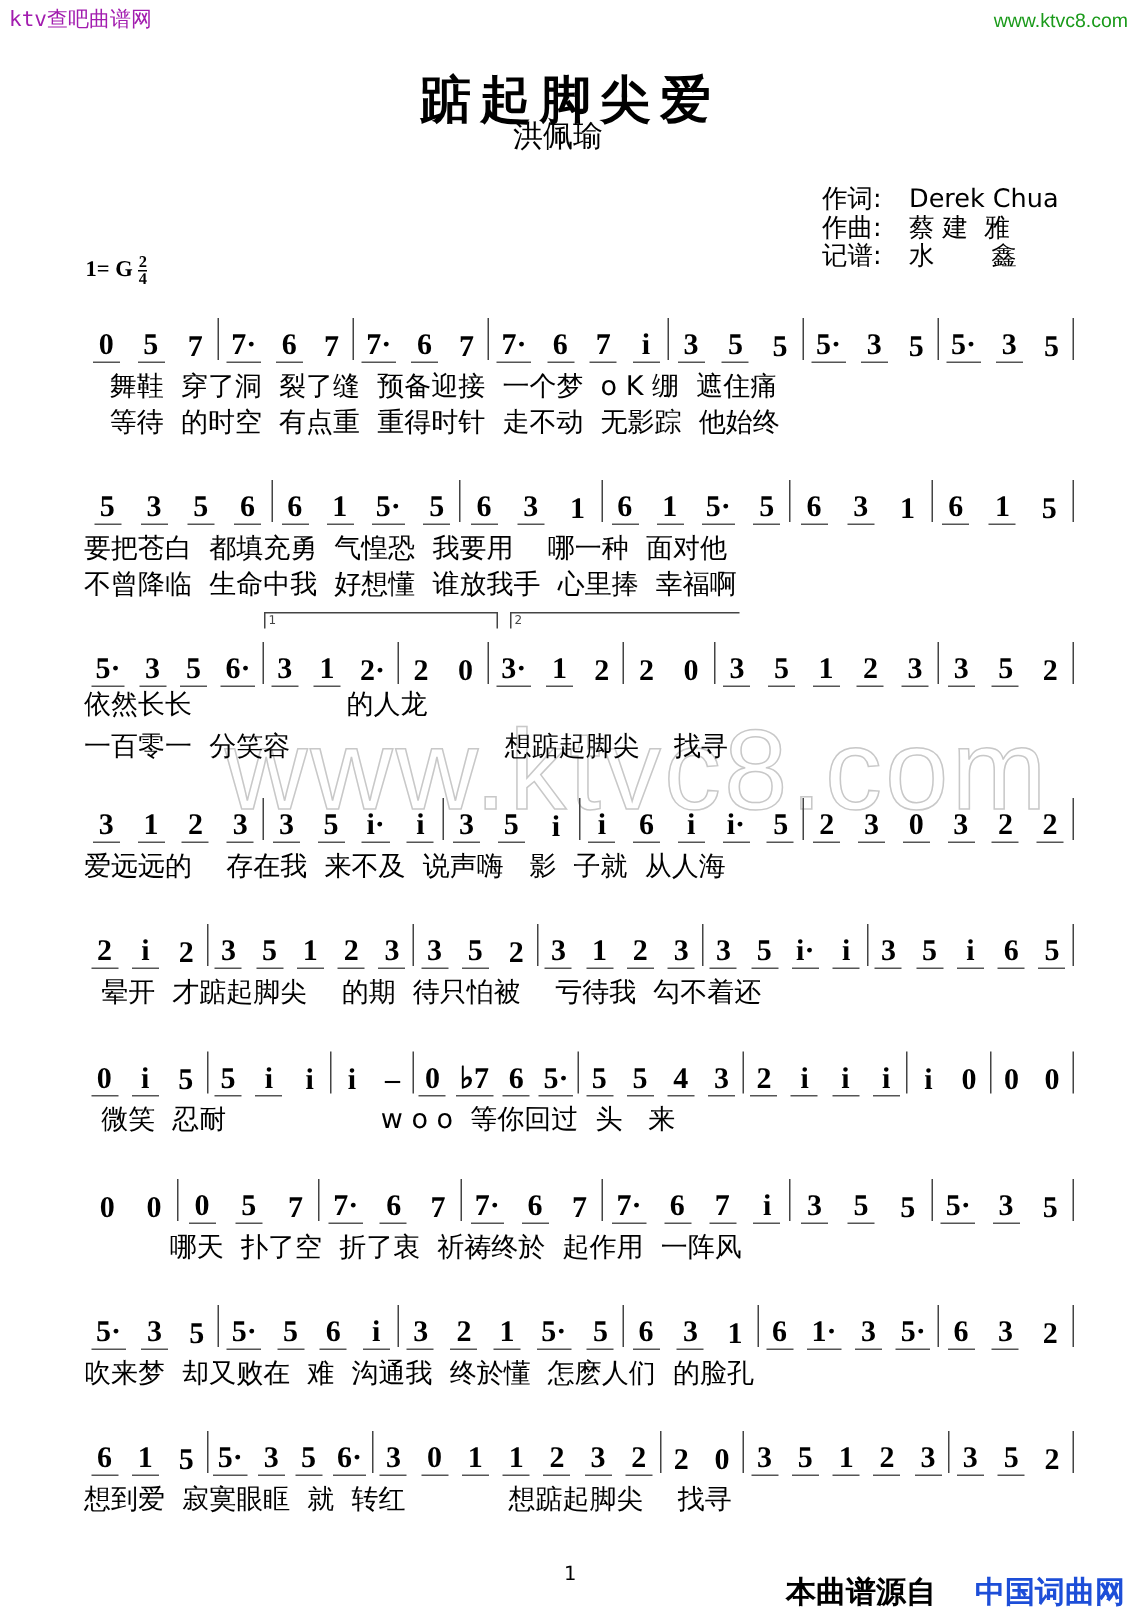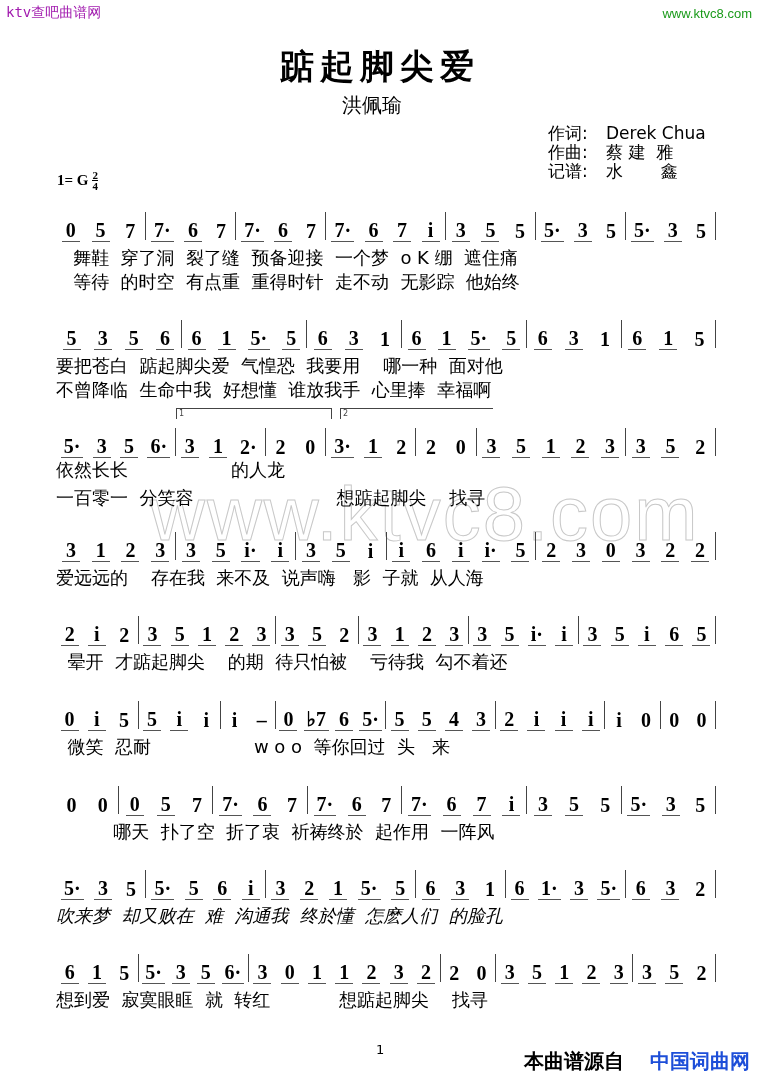--- a/index.html
+++ b/index.html
@@ -4,21 +4,21 @@
 <style>
   html, body { margin: 0; padding: 0; background: #ffffff; }
   body { width: 760px; height: 1074px; position: relative; overflow: hidden;
          font-family: "DejaVu Sans", sans-serif; color: #000; }
   .site-left { position: absolute; left: 6px; top: 4px; font-size: 14px; color: #a21caf;
                font-family: "DejaVu Sans Mono", monospace; }
   .site-right { position: absolute; right: 8px; top: 6px; font-size: 13px; color: #1a9a1a;
                 font-family: "Liberation Sans", sans-serif; }
   .title { position: absolute; left: 0; width: 760px; top: 44px; text-align: center;
            font-family: "DejaVu Serif", serif; font-weight: bold; font-size: 34px; letter-spacing: 6px; }
-  .singer { position: absolute; left: 0; width: 744px; top: 92px; text-align: center;
+  .singer { position: absolute; left: 0; width: 744px; top: 77px; text-align: center;
             font-size: 20px; }
   .credits { position: absolute; left: 548px; top: 124px; font-size: 17px; line-height: 19px; }
   .credits .row { display: flex; white-space: pre; }
   .credits .lbl { width: 58px; }
   .key { position: absolute; left: 57px; top: 170px; font-family: "Liberation Serif", serif;
          font-weight: bold; font-size: 15px; display: flex; align-items: center; gap: 4px; }
   .frac { display: inline-flex; flex-direction: column; font-size: 11px; line-height: 10px; text-align: center; }
   .frac span:first-child { border-bottom: 1px solid #000; }
 
   .system { position: absolute; left: 56px; width: 660px; }
@@ -159,21 +159,21 @@
           <span class="note">1</span>
         </div>
         <div class="bar"></div>
         <div class="measure" style="flex: 3 1 0px;">
           <span class="note u1">6</span>
           <span class="note u1">1</span>
           <span class="note">5</span>
         </div>
         <div class="bar"></div>
       </div>
-      <div class="lyrics" style="margin-top: 4px;">要把苍白  踮起脚尖爱  气惶恐  我要用    哪一种  面对他</div>
+      <div class="lyrics" style="margin-top: 4px;">要把苍白  都填充勇  气惶恐  我要用    哪一种  面对他</div>
       <div class="lyrics" style="margin-top: 0px;">不曾降临  生命中我  好想懂  谁放我手  心里捧  幸福啊</div>
     </div>
     <div class="system" style="top: 424px;">
       <div class="notes">
         <div class="measure" style="flex: 4 1 0px;">
           <span class="note u1">5·</span>
           <span class="note u1">3</span>
           <span class="note u1">5</span>
           <span class="note u1">6·</span>
         </div>
@@ -445,21 +445,21 @@
           <span class="note u1">5·</span>
         </div>
         <div class="bar"></div>
         <div class="measure" style="flex: 3 1 0px;">
           <span class="note u1">6</span>
           <span class="note u1">3</span>
           <span class="note">2</span>
         </div>
         <div class="bar"></div>
       </div>
-      <div class="lyrics" style="margin-top: 4px; font-style: italic;">吹来梦  却又败在  难  沟通我  终於懂  怎麽人们  的脸孔</div>
+      <div class="lyrics" style="margin-top: 4px;">吹来梦  却又败在  难  沟通我  终於懂  怎麽人们  的脸孔</div>
     </div>
     <div class="system" style="top: 950px;">
       <div class="notes">
         <div class="measure" style="flex: 3 1 0px;">
           <span class="note u1">6</span>
           <span class="note u1">1</span>
           <span class="note">5</span>
         </div>
         <div class="bar"></div>
         <div class="measure" style="flex: 4 1 0px;">

